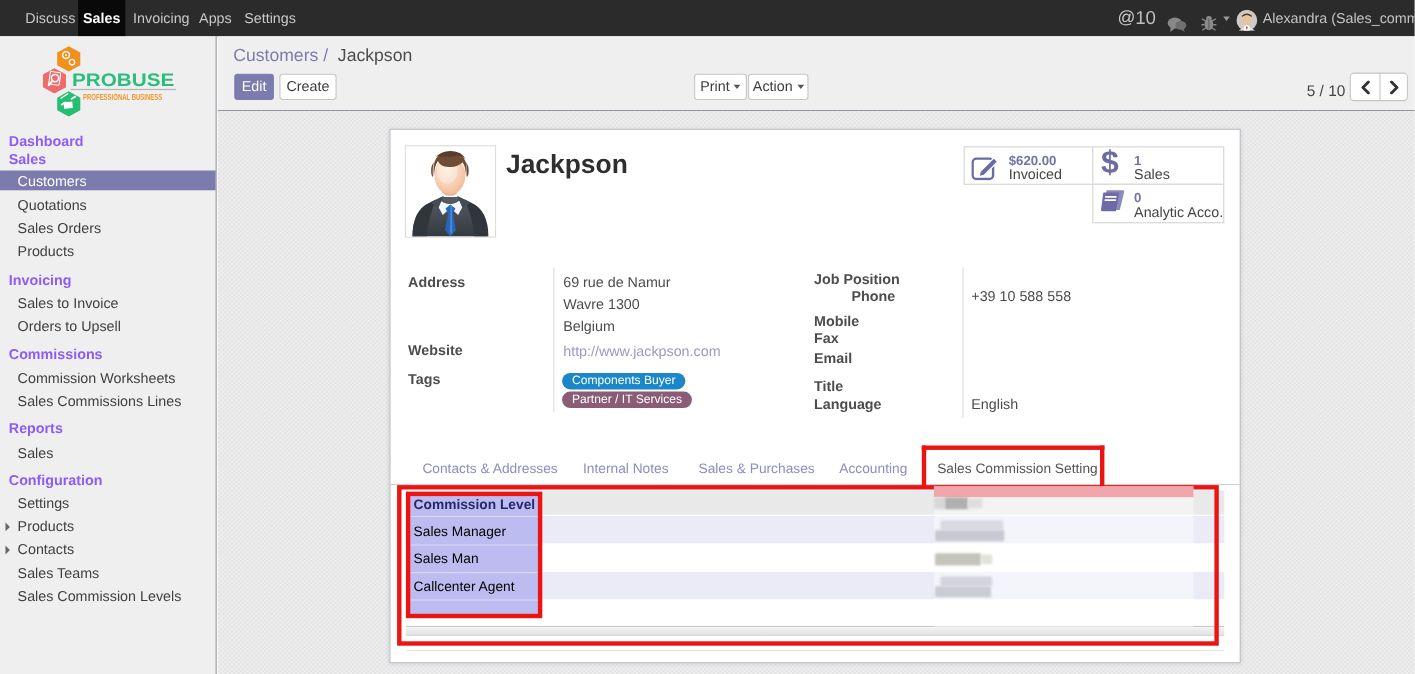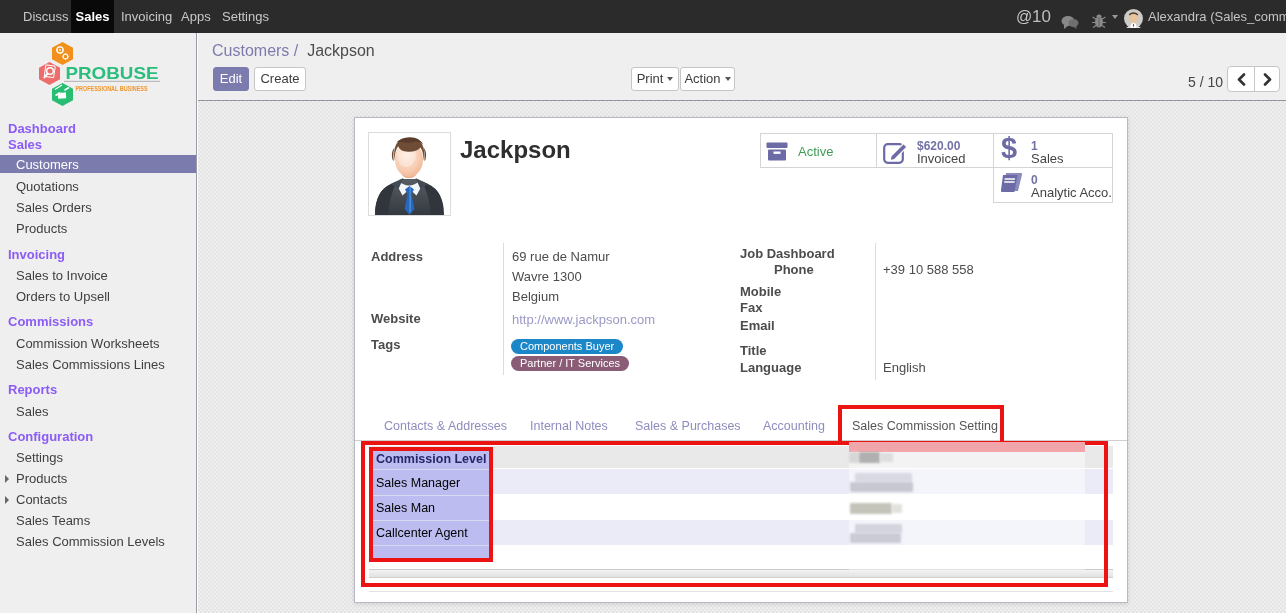--- a/index.html
+++ b/index.html
@@ -205,28 +205,20 @@
         <path d="M75 82 q0 -24 -16 -31 l-6 -2.8 q8 16 9 33.8 z" fill="#31363c"></path>
         <path d="M29 47.5 q11 10 22 0 l3.5 2 -7 13 -7 -6.5 -7 6.5 -7 -13 z" fill="#f2f6f8"></path>
         <path d="M40.5 53 l4.5 3.5 -2.5 4.5 3 15 -5 6 -5 -6 3 -15 -2.5 -4.5 z" fill="#2766bb"></path>
         <path d="M40.5 53 l1.5 1.2 0 26 -1.8 -2.2 z" fill="#539be0" opacity="0.7"></path>
         <path d="M22 51 l12.5 -6 -5 11 z" fill="#454b52"></path>
         <path d="M59 51 l-12.5 -6 5 11 z" fill="#454b52"></path>
       </svg>
     </div>
     <div id="title">Jackpson</div>
 
-    <div class="stat" style="left:405px; top:15px; width:117px; height:35px;">
-      <svg class="ic" width="22" height="19" viewBox="0 0 22 19" style="left:5px; top:8px;">
-        <rect x="0.5" y="0.5" width="21" height="5.5" rx="1" fill="#6c6ba6"></rect>
-        <rect x="2" y="7.5" width="18" height="11" rx="1" fill="#6c6ba6"></rect>
-        <rect x="7.5" y="9.5" width="7" height="2.4" fill="#fff"></rect>
-      </svg>
-      <div class="l2" style="left:37px; top:10px; color:#3f9c55;">Active</div>
-    </div>
     <div class="stat" style="left:521px; top:15px; width:118px; height:35px;">
       <svg class="ic" width="27" height="23" viewBox="0 0 27 23">
         <rect x="1.2" y="3.2" width="18.6" height="18.6" rx="3.5" fill="none" stroke="#6c6ba6" stroke-width="2.2"></rect>
         <path d="M8 15 L20.5 2.5 L24 6 L11.5 18.5 L7 19.5 Z" fill="#6c6ba6" stroke="#fff" stroke-width="1.2"></path>
       </svg>
       <div class="l1" style="left:40px;">$620.00</div>
       <div class="l2" style="left:40px;">Invoiced</div>
     </div>
     <div class="stat" style="left:638px; top:15px; width:120px; height:35px;">
       <div style="position:absolute; left:7px; top:-2px; font-size:29px; font-weight:bold; color:#6c6ba6;">$</div>
@@ -247,21 +239,21 @@
     <div class="glabel" style="left:16px; top:193px;">Website</div>
     <div class="glabel" style="left:16px; top:219px;">Tags</div>
     <div class="vsep" style="left:148px; top:125px; height:132px;"></div>
     <div class="gval" style="left:157px; top:131px;">69 rue de Namur</div>
     <div class="gval" style="left:157px; top:151px;">Wavre 1300</div>
     <div class="gval" style="left:157px; top:171px;">Belgium</div>
     <div class="glink" style="left:157px; top:194px;">http://www.jackpson.com</div>
     <div class="pill" style="left:156px; top:221px; background:#1b87c8;">Components Buyer</div>
     <div class="pill" style="left:156px; top:238px; background:#8a5c76;">Partner / IT Services</div>
 
-    <div class="glabel" style="left:385px; top:128px;">Job Dashboard</div>
+    <div class="glabel" style="left:385px; top:128px;">Job Position</div>
     <div class="glabel" style="left:385px; top:144px;padding-left:34px;">Phone</div>
     <div class="glabel" style="left:385px; top:166px;">Mobile</div>
     <div class="glabel" style="left:385px; top:182px;">Fax</div>
     <div class="glabel" style="left:385px; top:200px;">Email</div>
     <div class="glabel" style="left:385px; top:225px;">Title</div>
     <div class="glabel" style="left:385px; top:242px;">Language</div>
     <div class="vsep" style="left:520px; top:125px; height:137px;"></div>
     <div class="gval" style="left:528px; top:144px;">+39 10 588 558</div>
     <div class="gval" style="left:528px; top:242px;">English</div>
 

